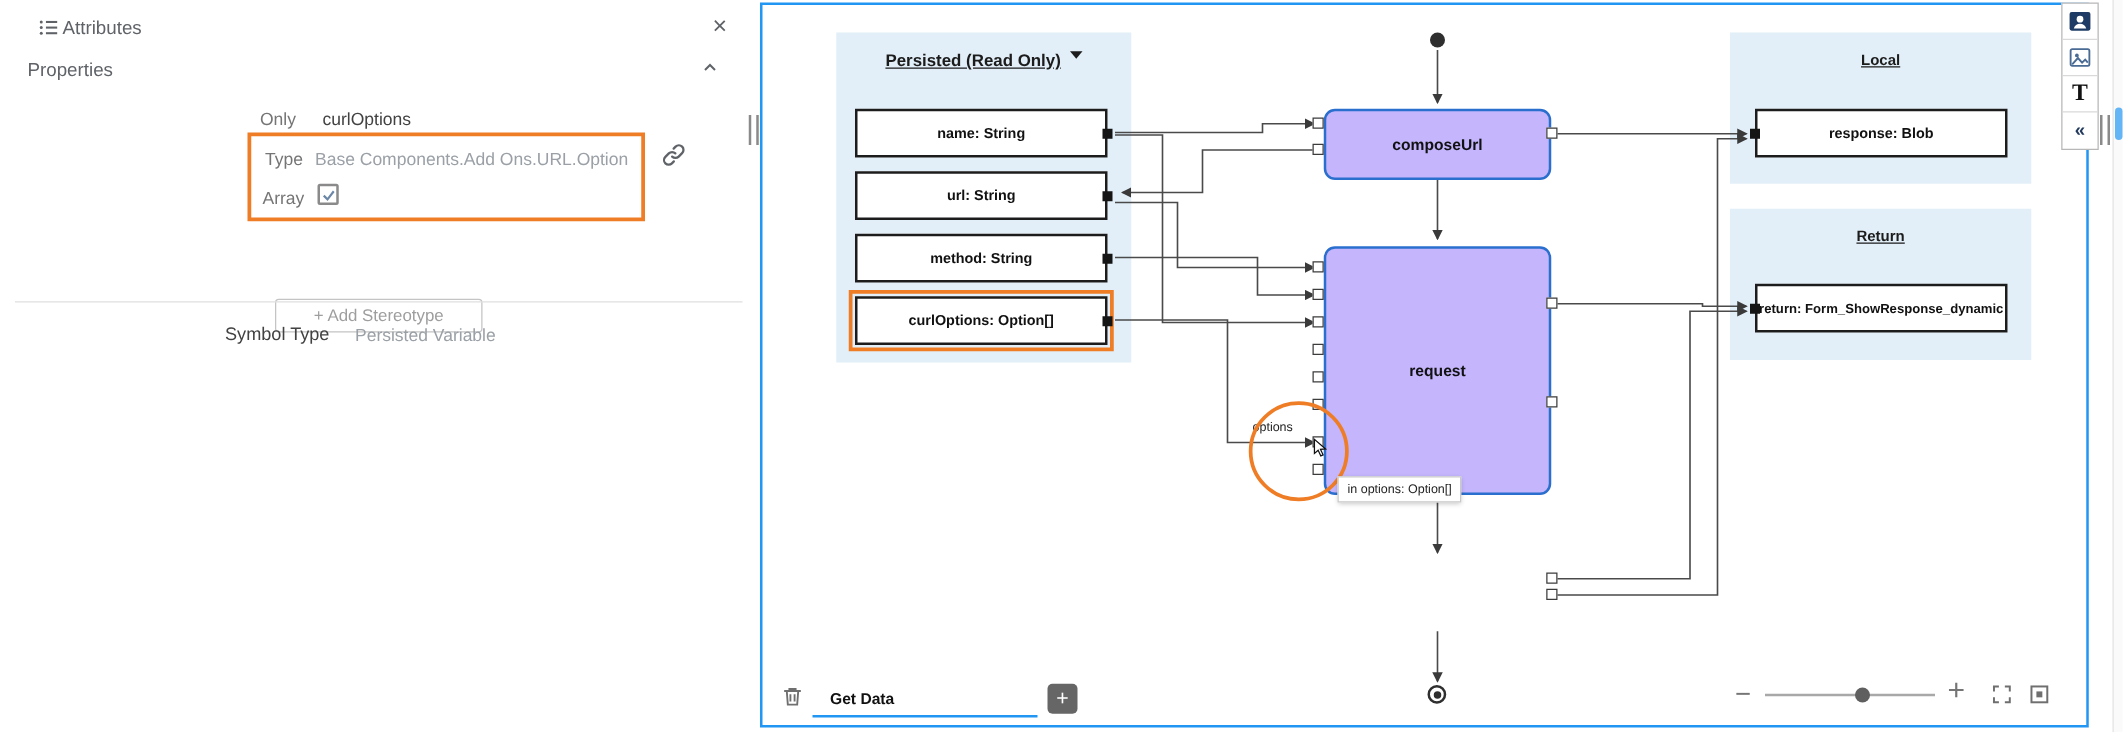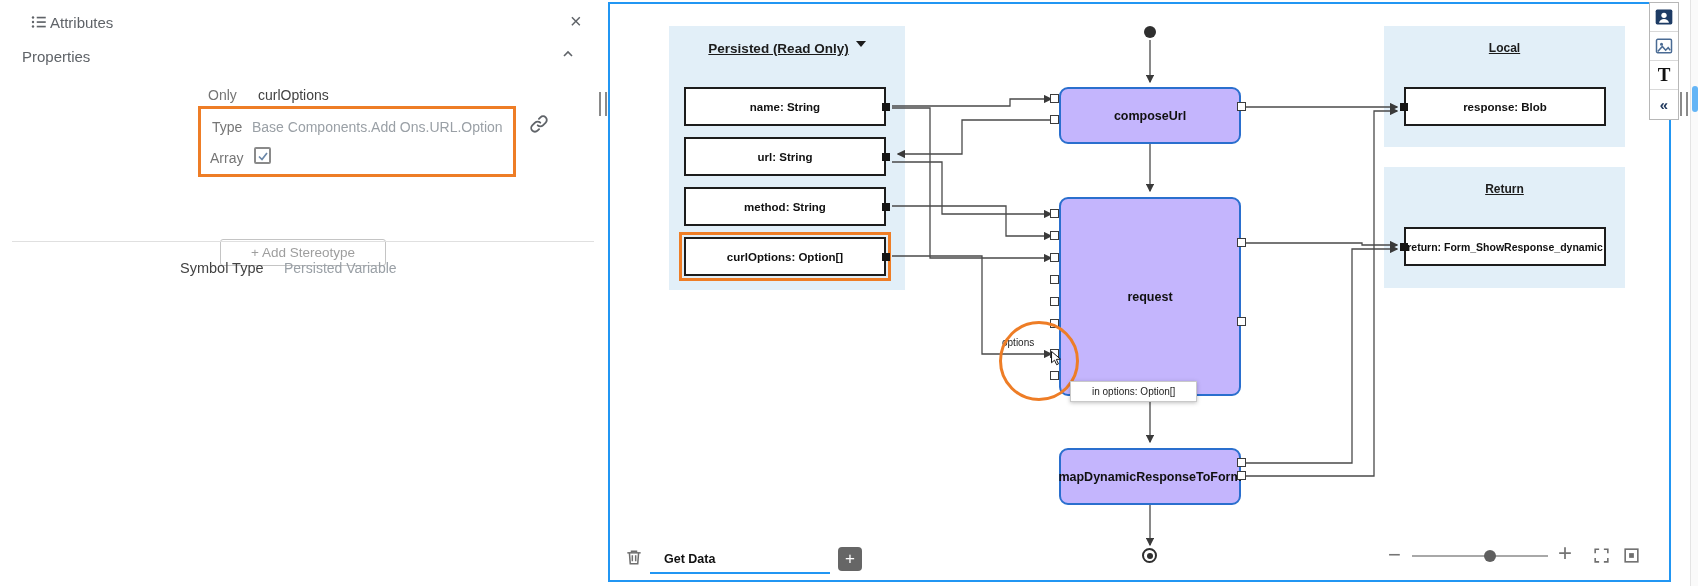--- a/index.html
+++ b/index.html
@@ -53,21 +53,21 @@
   .port { position:absolute; width:9px; height:9px; background:#fff; border:1.5px solid #3c3c3c; z-index:3; }
   .start-node { position:absolute; width:12px; height:12px; background:#2f2f2f; border-radius:50%; z-index:3; }
   .end-node { position:absolute; width:15px; height:15px; border:2px solid #2f2f2f; border-radius:50%; z-index:3;
               display:flex; align-items:center; justify-content:center; }
   .end-dot { width:6px; height:6px; background:#2f2f2f; border-radius:50%; }
   .options-label { position:absolute; font-size:10px; color:#222; z-index:4; }
   .orange-circle { position:absolute; width:80px; height:80px; border:3px solid var(--highlight-orange,#ee7d26);
                    border-radius:50%; z-index:5; pointer-events:none; }
   .cursor { position:absolute; z-index:7; }
   .tooltip { position:absolute; background:#fff; border:1px solid #c9c9c9; box-shadow:0 1px 4px rgba(0,0,0,.25);
-             padding:4px 21px; font-size:10px; color:#222; white-space:nowrap; z-index:6; }
+             padding:4px 7px; font-size:10px; color:#222; white-space:nowrap; z-index:6; }
   .trash { position:absolute; z-index:4; cursor:pointer; }
   .flow-tab { position:absolute; font-weight:bold; font-size:12.5px; color:#111; z-index:4; cursor:pointer; }
   .tab-underline { position:absolute; height:2px; background:var(--accent-blue,#2196f3); z-index:4; }
   .add-flow { position:absolute; width:24px; height:24px; background:#666; border:none; border-radius:4px; color:#fff;
               font-size:17px; line-height:22px; z-index:4; cursor:pointer; font-family:"Liberation Sans",sans-serif; }
   .zoom-minus, .zoom-plus { position:absolute; color:#757575; z-index:4; cursor:pointer; }
   .zoom-minus { font-size:22px; }
   .zoom-plus { font-size:24px; }
   .zoom-track { position:absolute; width:136px; height:2px; background:#a8a8a8; z-index:4; cursor:pointer; }
   .zoom-knob { position:absolute; left:72px; top:-5px; width:12px; height:12px; background:#5f5f5f; border-radius:50%; }
@@ -201,23 +201,20 @@
     <div class="attr-item pl small" style="left:794px; top:223px;">
       <span>return: Form_ShowResponse_dynamic</span>
       </div>
 
     <div class="flow-node" style="top:83px; height:57px;">
       <span>composeUrl</span>
       </div>
     <div class="flow-node" style="top:193px; height:199px;">
       <span>request</span>
       </div>
-    <div class="flow-node" style="top:444px; height:57px;">
-      <span>mapDynamicResponseToForm</span>
-      </div>
 
     <span class="port" style="left:440px; top:90px;"></span>
     <span class="port" style="left:440px; top:111px;"></span>
     <span class="port" style="left:627px; top:98px;"></span>
     <span class="port" style="left:440px; top:205px;"></span>
     <span class="port" style="left:440px; top:227px;"></span>
     <span class="port" style="left:440px; top:249px;"></span>
     <span class="port" style="left:440px; top:271px;"></span>
     <span class="port" style="left:440px; top:293px;"></span>
     <span class="port" style="left:440px; top:315px;"></span>

